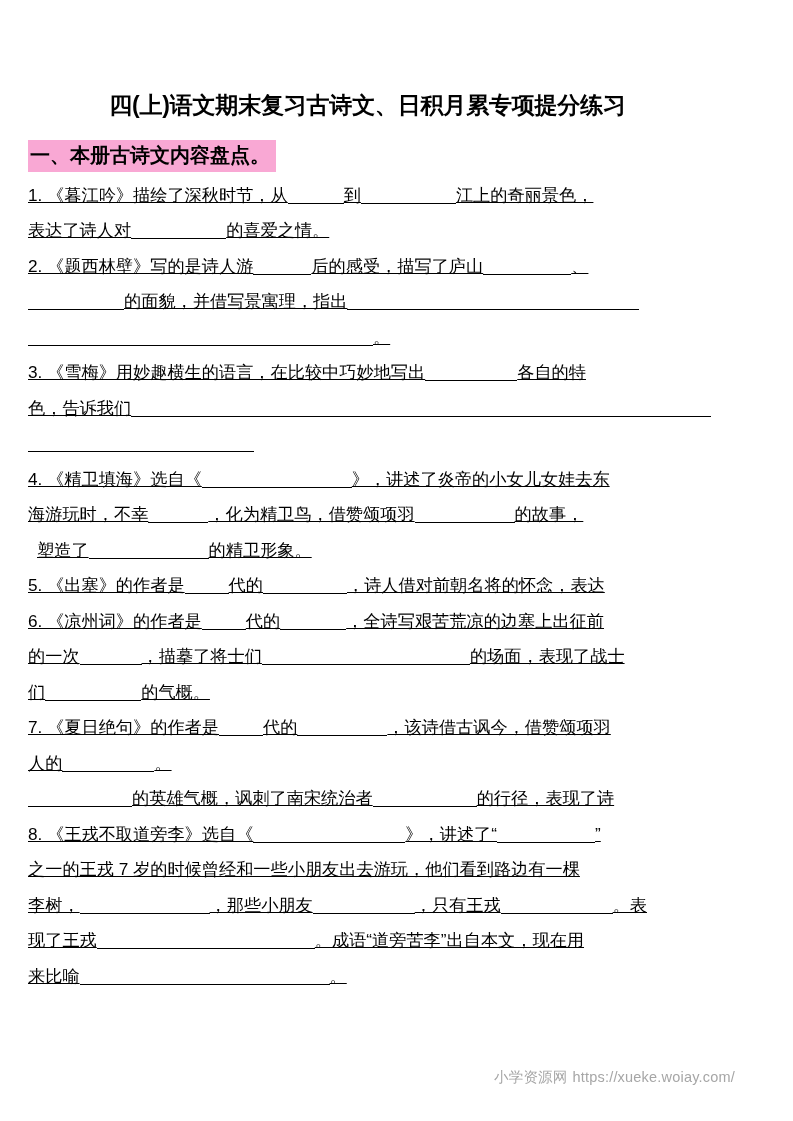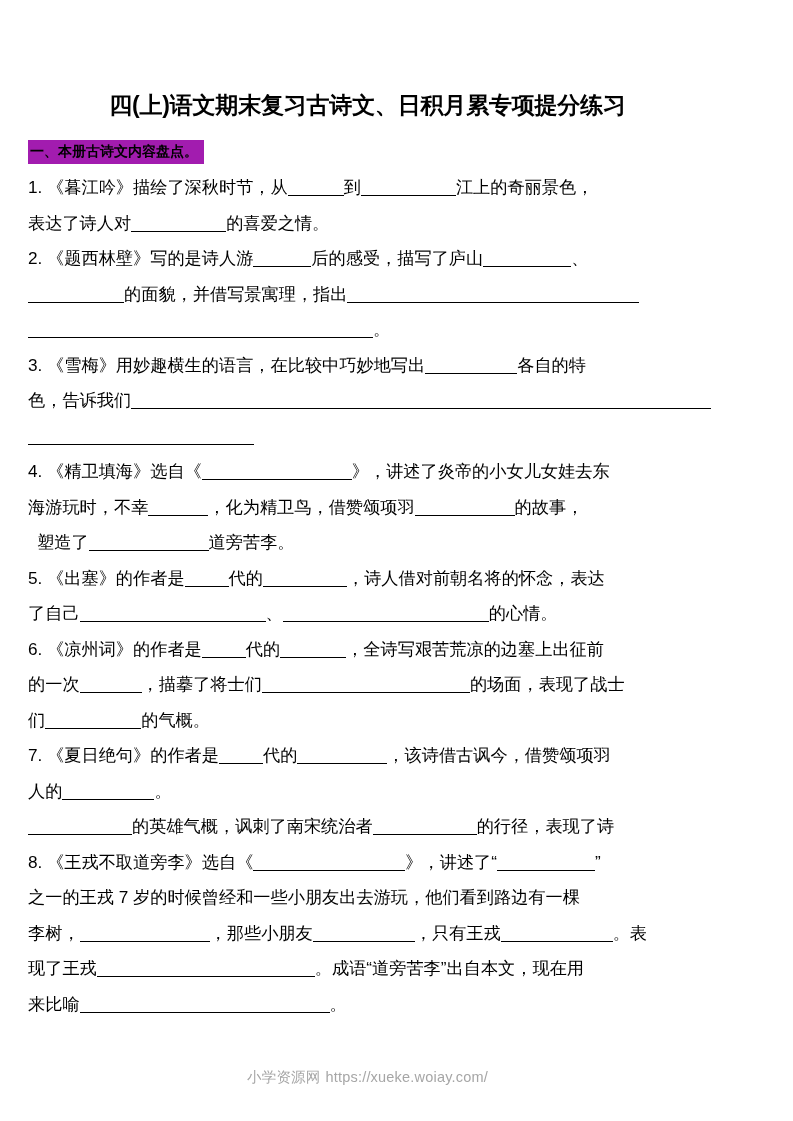--- a/index.html
+++ b/index.html
@@ -35,55 +35,56 @@
     white-space: nowrap;
   }
 
   
   .section-heading-wrap {
     margin-top: 20px;
     margin-bottom: 6px;
   }
   .section-heading {
     display: inline-block;
-    background: #a21caf;
-    font-size: 14px;
+    background: #f9a8d4;
+    font-size: 20px;
     font-weight: bold;
     padding: 3px 6px 4px 2px;
     line-height: 1.25;
   }
 
   
   .q {
     font-size: 17.2px;
     line-height: 35.5px;
     margin: 0;
   }
   .qline {
     white-space: nowrap;
     height: 35.5px;
     display: block;
+    text-decoration: underline;
   }
   .qline.indent1 { padding-left: 9px; }
 
   
   .blk {
     display: inline-block;
     border-bottom: 1.6px solid #000;
     vertical-align: -3px;
     height: 17px;
   }
 
   
   .watermark {
     position: absolute;
     left: 0;
     right: 0;
     top: 1068px;
-    text-align: center;
+    text-align: right;
     font-size: 14.5px;
     color: #a6a6a6;
     letter-spacing: 0.2px;
   }
   .watermark .wm-cn { margin-right: 5px; }
 </style>
 </head>
 <body>
 
 <div class="page">
@@ -102,25 +103,24 @@
         <span class="qline"><span class="blk" style="width: 345px;"></span><span>。</span></span>
       </div>
       <div class="q">
         <span class="qline"><span>3. 《雪梅》用妙趣横生的语言，在比较中巧妙地写出</span><span class="blk" style="width: 92px;"></span><span>各自的特</span></span>
         <span class="qline"><span>色，告诉我们</span><span class="blk" style="width: 580px;"></span></span>
         <span class="qline"><span class="blk" style="width: 226px;"></span></span>
       </div>
       <div class="q">
         <span class="qline"><span>4. 《精卫填海》选自《</span><span class="blk" style="width: 150px;"></span><span>》，讲述了炎帝的小女儿女娃去东</span></span>
         <span class="qline"><span>海游玩时，不幸</span><span class="blk" style="width: 60px;"></span><span>，化为精卫鸟，借赞颂项羽</span><span class="blk" style="width: 100px;"></span><span>的故事，</span></span>
-        <span class="qline indent1"><span>塑造了</span><span class="blk" style="width: 120px;"></span><span>道旁苦李。</span></span>
+        <span class="qline indent1"><span>塑造了</span><span class="blk" style="width: 120px;"></span><span>的精卫形象。</span></span>
       </div>
       <div class="q">
         <span class="qline"><span>5. 《出塞》的作者是</span><span class="blk" style="width: 44px;"></span><span>代的</span><span class="blk" style="width: 84px;"></span><span>，诗人借对前朝名将的怀念，表达</span></span>
-        <span class="qline"><span>了自己</span><span class="blk" style="width: 186px;"></span><span>、</span><span class="blk" style="width: 206px;"></span><span>的心情。</span></span>
       </div>
       <div class="q">
         <span class="qline"><span>6. 《凉州词》的作者是</span><span class="blk" style="width: 44px;"></span><span>代的</span><span class="blk" style="width: 66px;"></span><span>，全诗写艰苦荒凉的边塞上出征前</span></span>
         <span class="qline"><span>的一次</span><span class="blk" style="width: 62px;"></span><span>，描摹了将士们</span><span class="blk" style="width: 208px;"></span><span>的场面，表现了战士</span></span>
         <span class="qline"><span>们</span><span class="blk" style="width: 96px;"></span><span>的气概。</span></span>
       </div>
       <div class="q">
         <span class="qline"><span>7. 《夏日绝句》的作者是</span><span class="blk" style="width: 44px;"></span><span>代的</span><span class="blk" style="width: 90px;"></span><span>，该诗借古讽今，借赞颂项羽</span></span>
         <span class="qline"><span>人的</span><span class="blk" style="width: 92px;"></span><span>。</span></span>
         <span class="qline"><span class="blk" style="width: 104px;"></span><span>的英雄气概，讽刺了南宋统治者</span><span class="blk" style="width: 104px;"></span><span>的行径，表现了诗</span></span>

